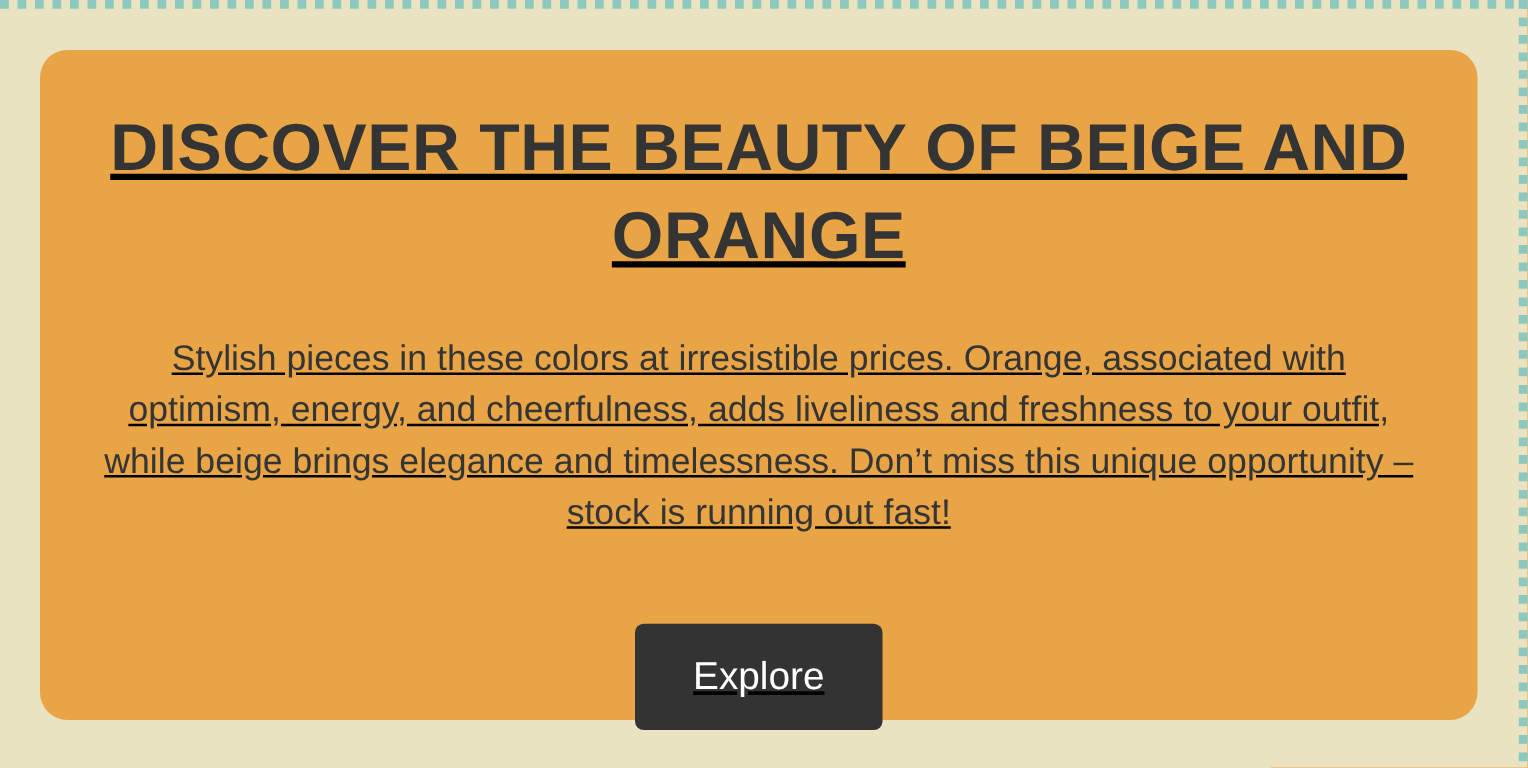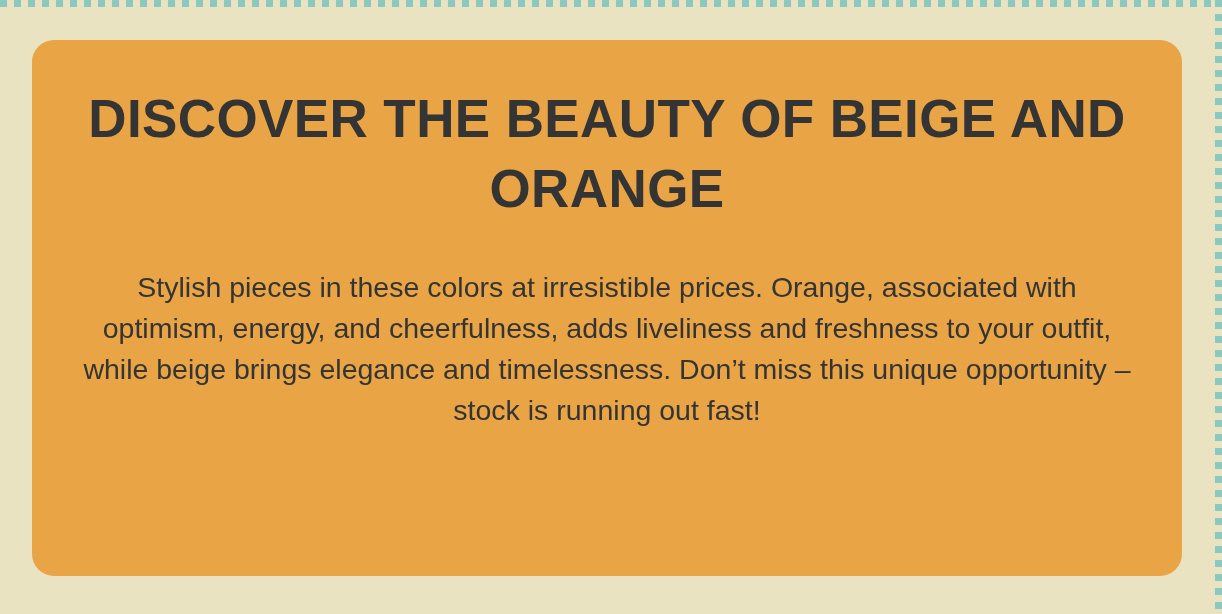--- a/index.html
+++ b/index.html
@@ -54,20 +54,21 @@
     top: 40px;
     width: 1150px;
     height: 536px;
     background: #e9a445;
     border-radius: 22px;
     box-sizing: border-box;
     padding: 44px 58px 40px 58px;
     display: flex;
     flex-direction: column;
     align-items: center;
+    text-decoration: underline;
   }
 
   .promo-heading {
     margin: 0;
     width: 1040px;
     text-align: center;
     font-size: 53px;
     line-height: 1.33;
     font-weight: 700;
     letter-spacing: 0.4px;
@@ -107,14 +108,15 @@
 <div class="dash-rule dash-rule-top"></div>
 
 <div class="dash-rule dash-rule-right"></div>
 
 <section class="promo-card">
 
   <h1 class="promo-heading">Discover the beauty of beige and orange</h1>
 
   <p class="promo-body">Stylish pieces in these colors at irresistible prices. Orange, associated with optimism, energy, and cheerfulness, adds liveliness and freshness to your outfit, while beige brings elegance and timelessness. Don’t miss this unique opportunity – stock is running out fast!</p>
 
+  <button class="explore-button">Explore</button>
 
 </section>
 
 </body></html>

